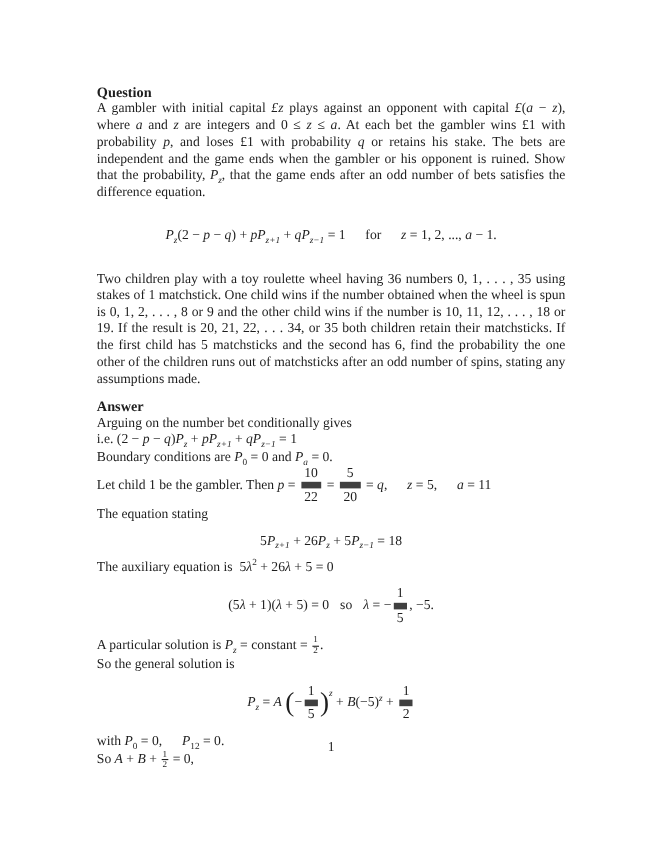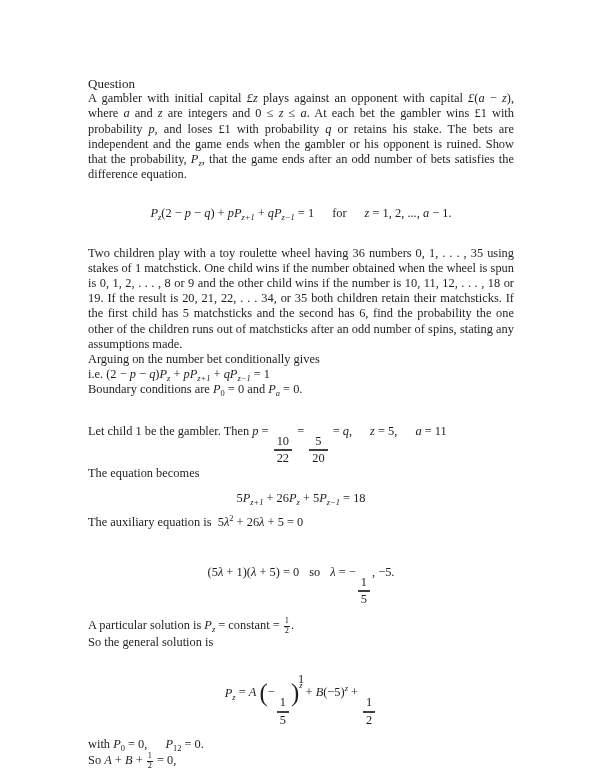--- a/index.html
+++ b/index.html
@@ -1,32 +1,32 @@
 <!DOCTYPE html>
 <html><head>
 <meta charset="utf-8">
 <style>
   html,body{margin:0;padding:0;background:#ffffff;}
   body{width:600px;height:776px;color:#1e1e1e;
        font-family:"Liberation Serif","DejaVu Serif",serif;}
   .page{position:relative;width:600px;height:776px;background:#fff;overflow:hidden;}
   .content{position:absolute;left:88px;top:76px;width:426px;
            font-size:12.4px;line-height:15.2px;}
-  .heading{font-weight:normal;font-size:13px;line-height:15.2px;}
+  .heading{font-weight:bold;font-size:13px;line-height:15.2px;}
   .para{margin:0;text-align:justify;}
   .eq{text-align:center;margin:24px 0;}
   .eq-tight{margin:9px 0;}
   .answer-heading{margin-top:10px;}
   .line{text-align:left;}
   i{font-style:italic;}
   sub{font-size:0.68em;line-height:0;}
   sup{font-size:0.68em;line-height:0;}
   .frac{display:inline-block;vertical-align:middle;text-align:center;
         line-height:1.08;margin:1px 2px;}
-  .frac .num{display:block;padding:0 3px 1px;border-bottom:2px solid #404040;margin-top:36px;}
+  .frac .num{display:block;padding:0 3px 1px;border-bottom:6px solid #404040;}
   .frac .den{display:block;padding:1px 3px 0;}
   .sfrac{display:inline-block;vertical-align:middle;text-align:center;
          font-size:8.3px;line-height:1.05;margin:0 1px;}
   .sfrac .num{display:block;padding:0 1px;border-bottom:0.8px solid #1e1e1e;}
   .sfrac .den{display:block;padding:0 1px;}
   .bigp{font-size:200%;vertical-align:middle;line-height:0.9;font-weight:normal;}
   .powz{font-size:0.68em;line-height:0;vertical-align:baseline;
         position:relative;top:-1.05em;}
   .pagenum{position:absolute;top:672px;left:88px;width:426px;text-align:center;
            font-size:12.4px;}
@@ -40,31 +40,32 @@
   <div class="content">
 
     <div class="heading">Question</div>
 
     <p class="para">A gambler with initial capital <i>£z</i> plays against an opponent with capital <i>£</i>(<i>a</i> − <i>z</i>), where <i>a</i> and <i>z</i> are integers and 0 ≤ <i>z</i> ≤ <i>a</i>. At each bet the gambler wins £1 with probability <i>p</i>, and loses £1 with probability <i>q</i> or retains his stake. The bets are independent and the game ends when the gambler or his opponent is ruined. Show that the probability, <i>P<sub>z</sub></i>, that the game ends after an odd number of bets satisfies the difference equation.</p>
 
     <div class="eq"><i>P<sub>z</sub></i>(2 − <i>p</i> − <i>q</i>) + <i>pP<sub>z+1</sub></i> + <i>qP<sub>z−1</sub></i> = 1<span class="sp"></span>for<span class="sp"></span><i>z</i> = 1, 2, ..., <i>a</i> − 1.</div>
 
     <p class="para">Two children play with a toy roulette wheel having 36 numbers 0, 1, .&nbsp;.&nbsp;.&nbsp;, 35 using stakes of 1 matchstick. One child wins if the number obtained when the wheel is spun is 0, 1, 2, .&nbsp;.&nbsp;.&nbsp;, 8 or 9 and the other child wins if the number is 10, 11, 12, .&nbsp;.&nbsp;.&nbsp;, 18 or 19. If the result is 20, 21, 22, .&nbsp;.&nbsp;.&nbsp;34, or 35 both children retain their matchsticks. If the first child has 5 matchsticks and the second has 6, find the probability the one other of the children runs out of matchsticks after an odd number of spins, stating any assumptions made.</p>
 
+    <div class="heading answer-heading">Answer</div>
 
     <div class="line">Arguing on the number bet conditionally gives</div>
 
 
     <div class="line">i.e. (2 − <i>p</i> − <i>q</i>)<i>P<sub>z</sub></i> + <i>pP<sub>z+1</sub></i> + <i>qP<sub>z−1</sub></i> = 1</div>
 
     <div class="line">Boundary conditions are <i>P</i><sub>0</sub> = 0 and <i>P<sub>a</sub></i> = 0.</div>
 
     <div class="line">Let child 1 be the gambler. Then <i>p</i> = <span class="frac"><span class="num">10</span><span class="den">22</span></span> = <span class="frac"><span class="num">5</span><span class="den">20</span></span> = <i>q</i>,<span class="sp"></span><i>z</i> = 5,<span class="sp"></span><i>a</i> = 11</div>
 
-    <div class="line">The equation becomes</div>
+    <div class="line">The equation stating</div>
 
     <div class="eq eq-tight">5<i>P<sub>z+1</sub></i> + 26<i>P<sub>z</sub></i> + 5<i>P<sub>z−1</sub></i> = 18</div>
 
     <div class="line">The auxiliary equation is&nbsp; 5<i>λ</i><sup>2</sup> + 26<i>λ</i> + 5 = 0</div>
 
     <div class="eq eq-tight">(5<i>λ</i> + 1)(<i>λ</i> + 5) = 0<span class="sp2"></span>so<span class="sp2"></span><i>λ</i> = −<span class="frac"><span class="num">1</span><span class="den">5</span></span>, −5.</div>
 
     <div class="line">A particular solution is <i>P<sub>z</sub></i> = constant = <span class="sfrac"><span class="num">1</span><span class="den">2</span></span>.</div>
 
     <div class="line">So the general solution is</div>

